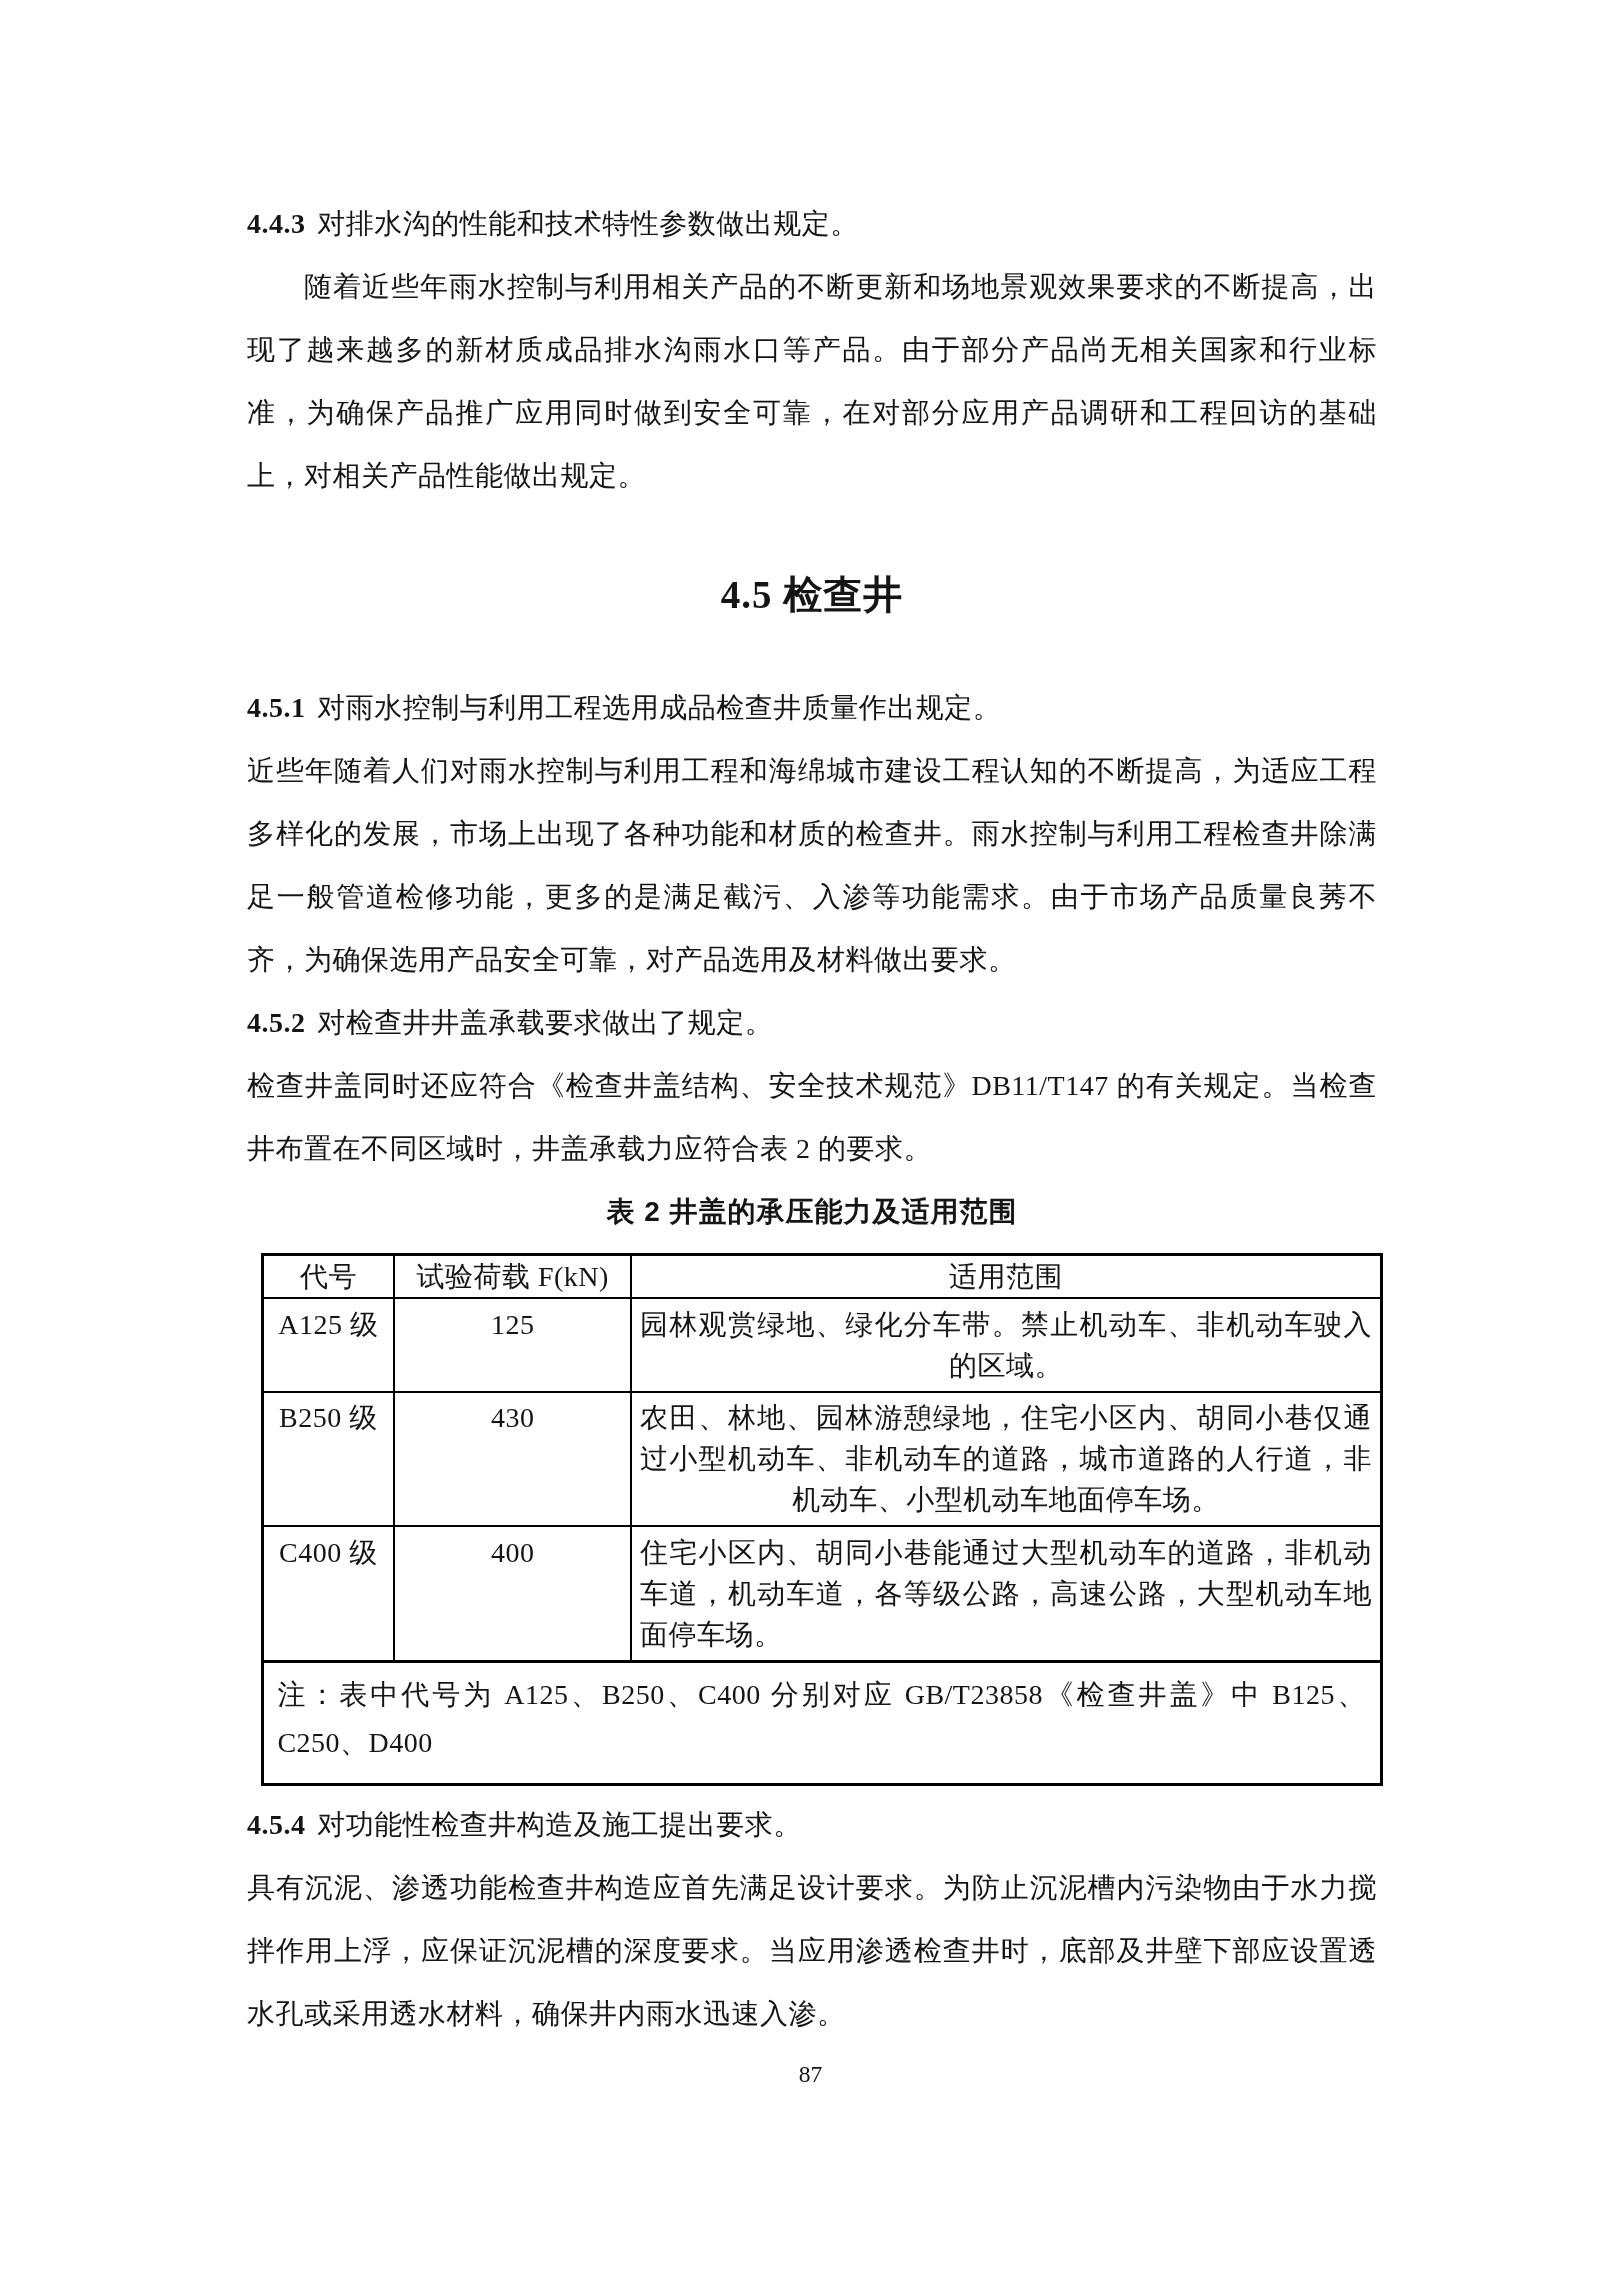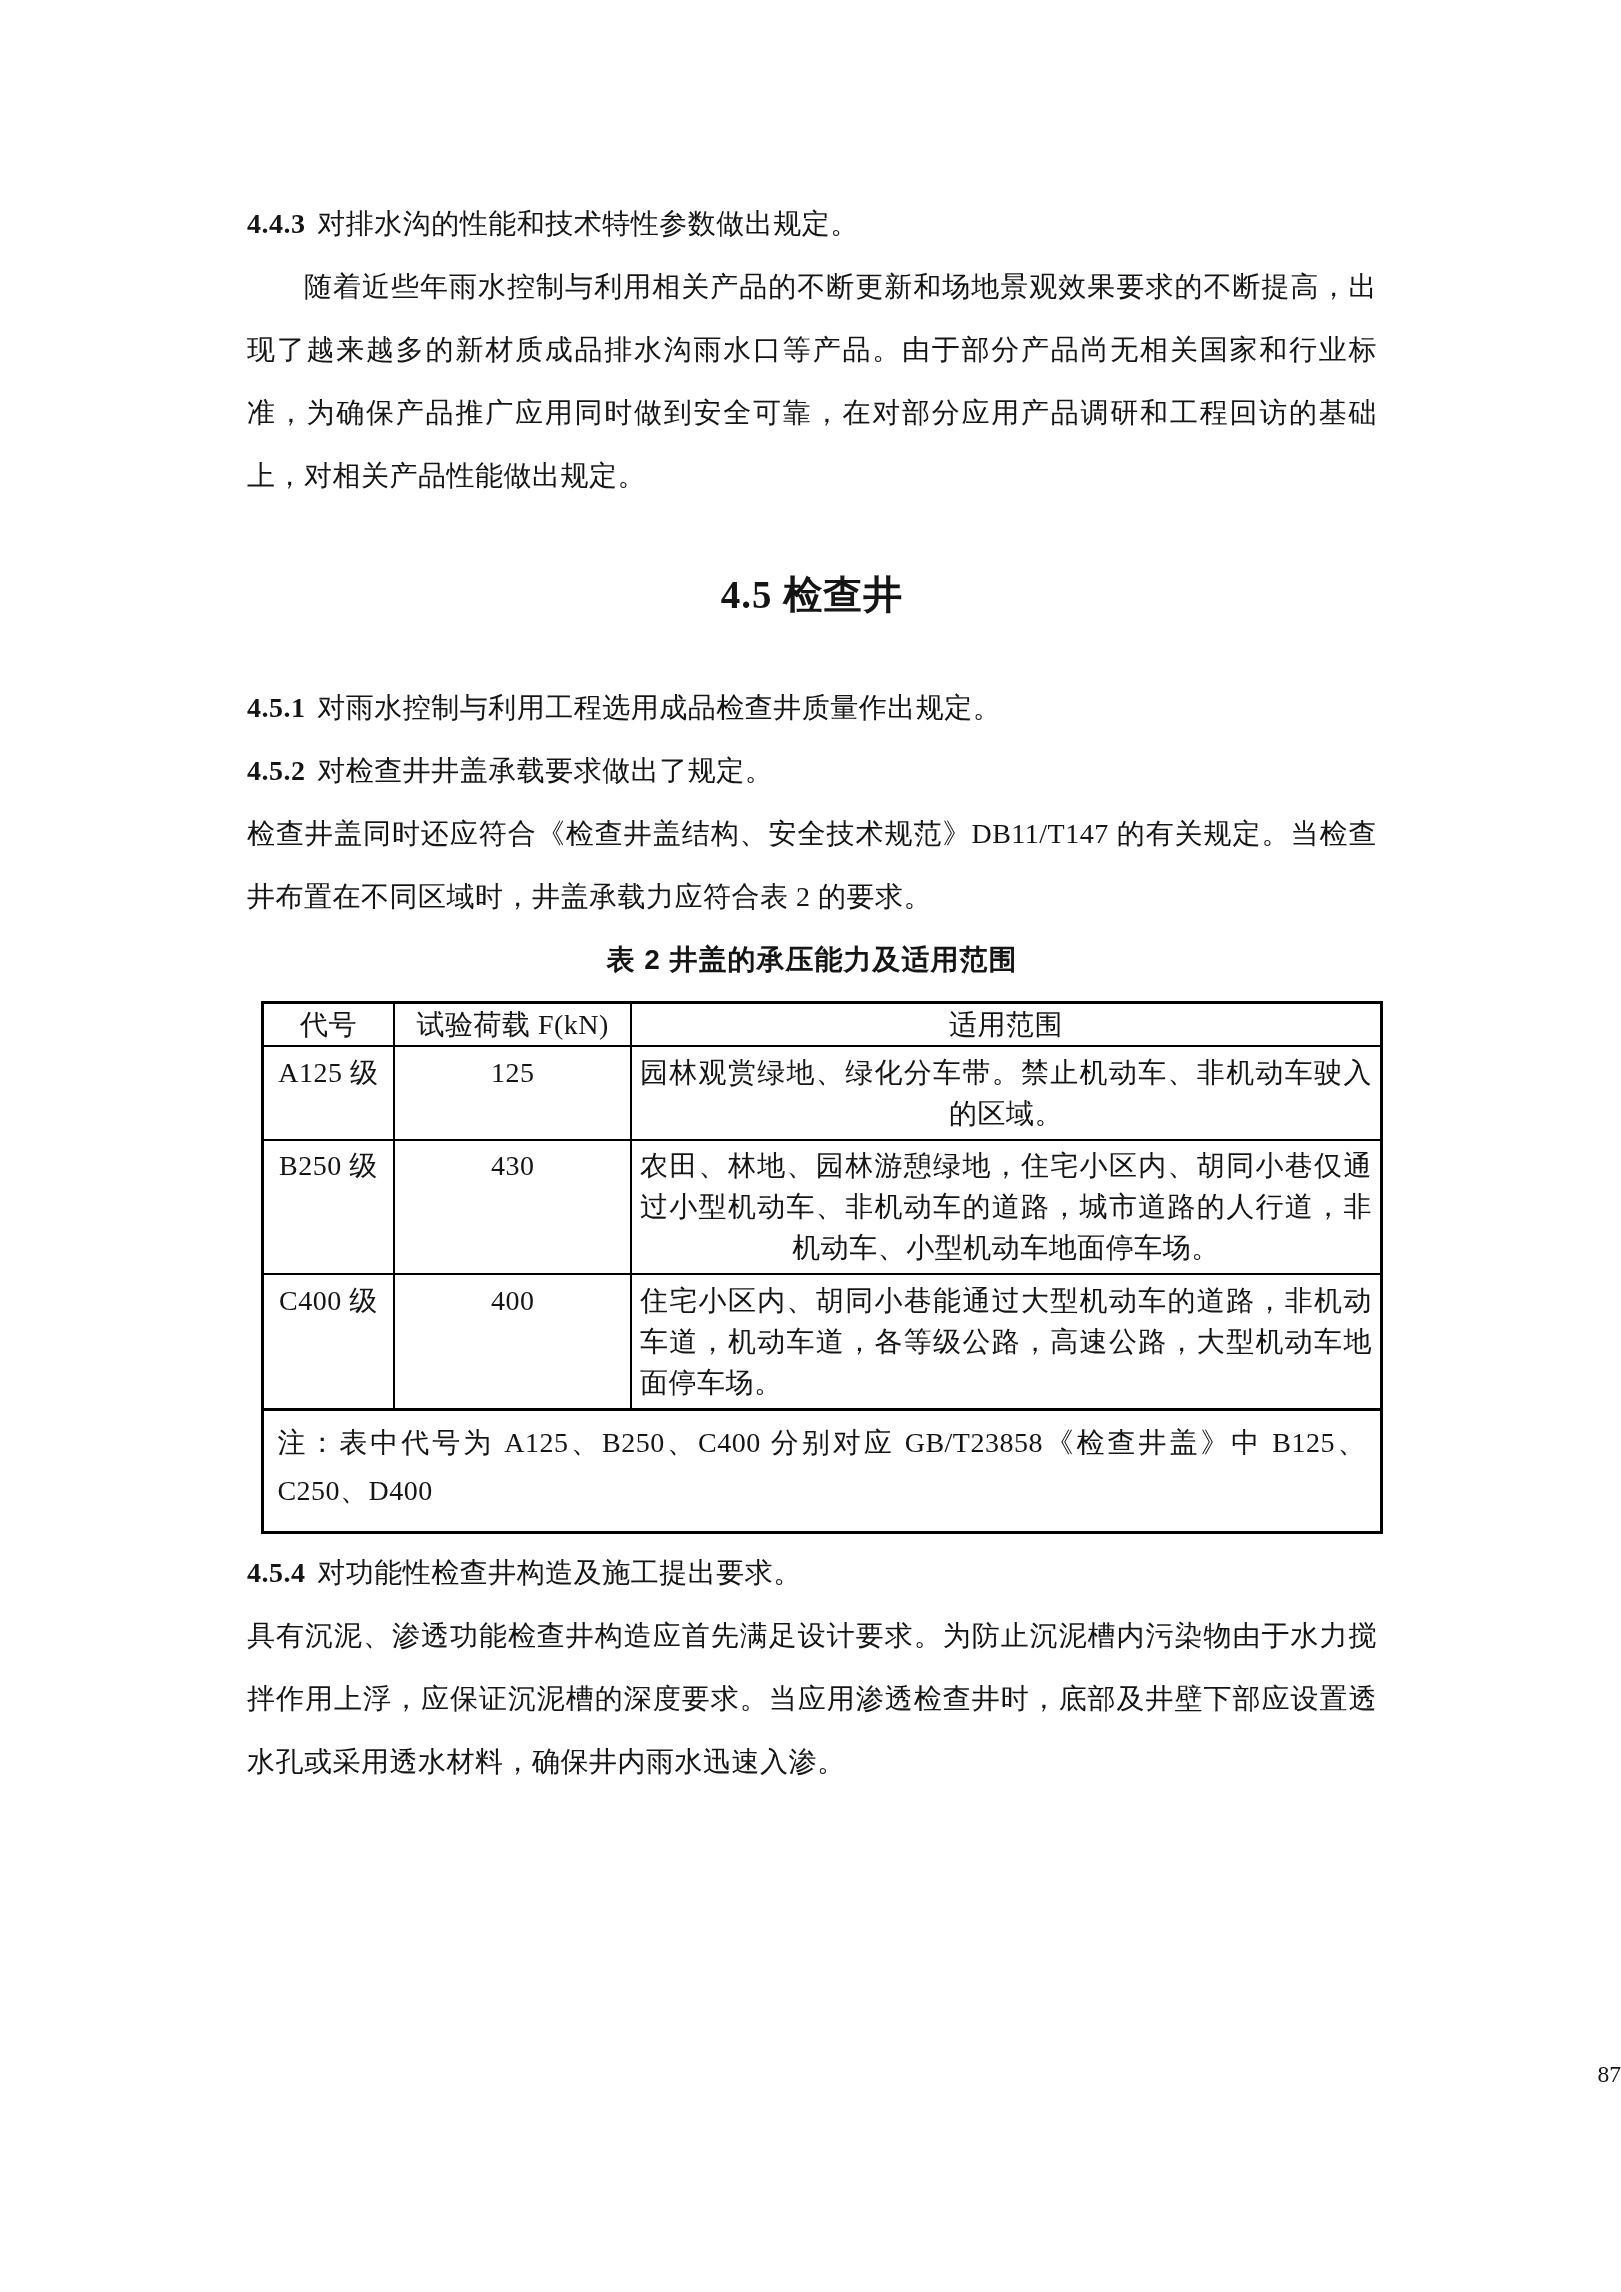--- a/index.html
+++ b/index.html
@@ -85,38 +85,39 @@
     text-align: justify;
     text-align-last: left;
     line-height: 48px;
     padding: 7.8px 13.7px 15.7px 13.7px;
   }
   .page-num {
     position: absolute;
     top: 2060px;
     left: 0;
     width: 1621px;
-    text-align: right;
+    text-align: center;
     font-size: 23.5px;
     line-height: 29px;
   }
 </style>
 </head>
 <body>
 
 <div class="content">
 
   <p class="line"><span class="num">4.4.3</span><span>对排水沟的性能和技术特性参数做出规定。</span></p>
 
   <p class="para indent">随着近些年雨水控制与利用相关产品的不断更新和场地景观效果要求的不断提高，出现了越来越多的新材质成品排水沟雨水口等产品。由于部分产品尚无相关国家和行业标准，为确保产品推广应用同时做到安全可靠，在对部分应用产品调研和工程回访的基础上，对相关产品性能做出规定。</p>
 
   <h1 class="heading">4.5 检查井</h1>
 
   <p class="line"><span class="num">4.5.1</span><span>对雨水控制与利用工程选用成品检查井质量作出规定。</span></p>
 
+  <p class="para">近些年随着人们对雨水控制与利用工程和海绵城市建设工程认知的不断提高，为适应工程多样化的发展，市场上出现了各种功能和材质的检查井。雨水控制与利用工程检查井除满足一般管道检修功能，更多的是满足截污、入渗等功能需求。由于市场产品质量良莠不齐，为确保选用产品安全可靠，对产品选用及材料做出要求。</p>
 
   <p class="line"><span class="num">4.5.2</span><span>对检查井井盖承载要求做出了规定。</span></p>
 
   <p class="para">检查井盖同时还应符合《检查井盖结构、安全技术规范》DB11/T147 的有关规定。当检查井布置在不同区域时，井盖承载力应符合表 2 的要求。</p>
 
   <p class="caption">表 2 井盖的承压能力及适用范围</p>
 
   <table class="spec">
     <colgroup>
       <col style="width:132px">

